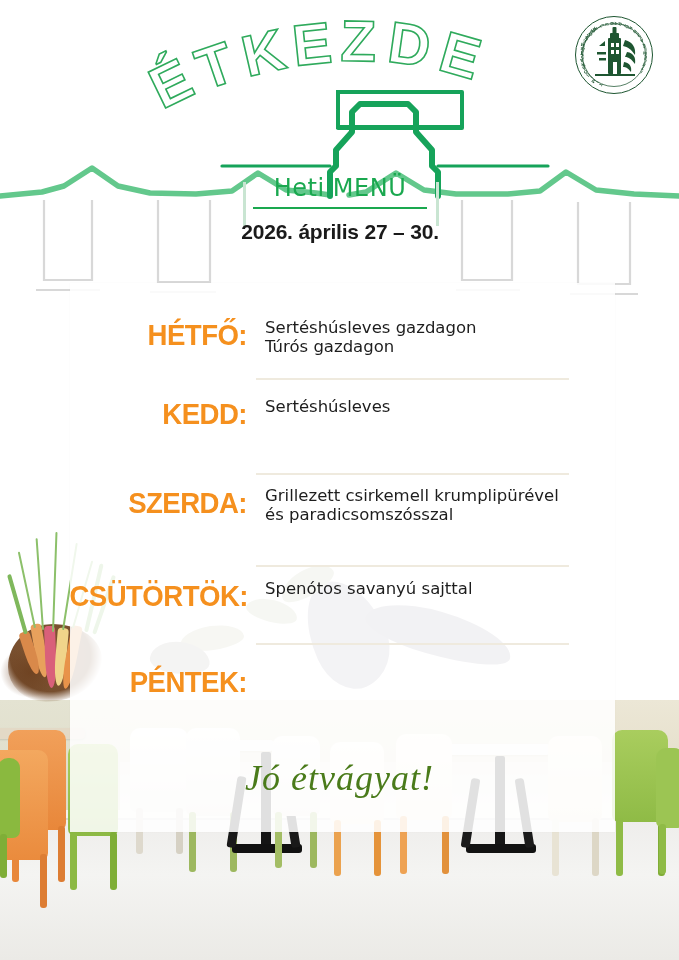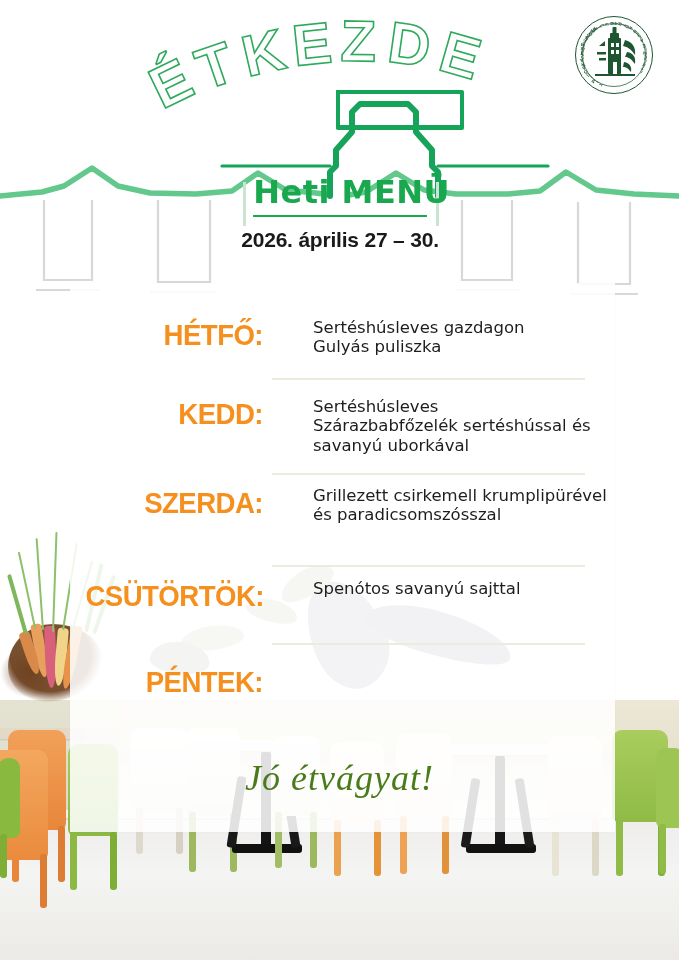--- a/index.html
+++ b/index.html
@@ -57,39 +57,39 @@
   .seal{position:absolute;left:575px;top:16px;width:78px;height:78px;}
   .seal .ring{position:absolute;inset:0;border:1.4px solid #1e5631;border-radius:50%;}
   .seal .ring2{position:absolute;inset:7px;border:1px solid #1e5631;border-radius:50%;opacity:.75;}
   .seal svg{position:absolute;inset:0;}
   .seal .cap{position:absolute;left:0;top:0;width:78px;height:78px;
              font-size:4.6px;color:#1e5631;font-weight:700;}
   .seal .cap i{position:absolute;left:39px;top:39px;transform-origin:0 0;font-style:normal;white-space:pre;}
 
   
   .menubox{position:absolute;left:230px;top:176px;width:220px;text-align:center;}
-  .menubox .mtitle{font-size:32px;color:#1aa84f;letter-spacing:.5px;
-                   font-family:"DejaVu Sans",sans-serif;font-weight:700;line-height:1;text-align:right;}
+  .menubox .mtitle{font-size:24px;color:#1aa84f;letter-spacing:.5px;
+                   font-family:"DejaVu Sans",sans-serif;font-weight:400;line-height:1;}
   .menubox .mrule{width:174px;height:2.4px;background:#1aa84f;margin:7px auto 0;}
   .menubox .mdate{margin-top:11px;font-size:21px;font-weight:700;color:#1a1a1a;letter-spacing:-.2px;}
   .tick{position:absolute;top:182px;width:2.5px;height:44px;background:#c9e5d2;}
   .tick.l{left:243px;} .tick.r{left:436px;}
 
   
   .card{position:absolute;left:70px;top:283px;width:545px;height:549px;
         background:rgba(255,255,255,.87);box-shadow:0 0 1px rgba(0,0,0,.05);}
 
   
-  .rows{position:absolute;left:70px;top:283px;width:545px;height:549px;}
+  .rows{position:absolute;left:54px;top:283px;width:545px;height:549px;}
   .row{position:absolute;left:0;width:545px;}
   .day{position:absolute;left:0;width:193px;text-align:right;
        font-family:"Liberation Sans",sans-serif;font-weight:700;font-size:30px;
        color:#F5901E;letter-spacing:-.6px;transform:scaleX(.92);transform-origin:100% 50%;
        white-space:nowrap;}
-  .dishes{position:absolute;left:211px;width:330px;margin-left:32px;}
+  .dishes{position:absolute;left:211px;width:330px;}
   .dish{font-size:16.5px;color:#1d1d1d;line-height:1.18;font-family:"DejaVu Sans",sans-serif;
         white-space:pre-wrap;}
   .sep{position:absolute;left:202px;width:313px;height:1.6px;background:#efeade;}
 
   .bonappetit{position:absolute;left:0;top:757px;width:679px;text-align:center;
               font-family:"Liberation Serif",serif;font-style:italic;font-size:36px;
               color:#4A7B1A;letter-spacing:1px;}
 </style>
 </head>
 <body>
@@ -325,31 +325,29 @@
   </div>
 
   <div class="card"></div>
 
   <div class="rows">
 
     <div class="row" style="top:35px;">
       <div class="day">HÉTFŐ:</div>
       <div class="dishes">
         <div class="dish">Sertéshúsleves gazdagon</div>
-        <div class="dish">Gulyás puliszka</div>
+        <div class="dish">Túrós gazdagon</div>
       </div>
     </div>
     <div class="sep" style="top:95px;"></div>
 
     <div class="row" style="top:114px;">
       <div class="day">KEDD:</div>
       <div class="dishes">
         <div class="dish">Sertéshúsleves</div>
-        <div class="dish">Szárazbabfőzelék sertéshússal és
-savanyú uborkával</div>
       </div>
     </div>
     <div class="sep" style="top:190px;"></div>
 
     <div class="row" style="top:203px;">
       <div class="day">SZERDA:</div>
       <div class="dishes">
         <div class="dish">Grillezett csirkemell krumplipürével
 és paradicsomszósszal</div>
       </div>

